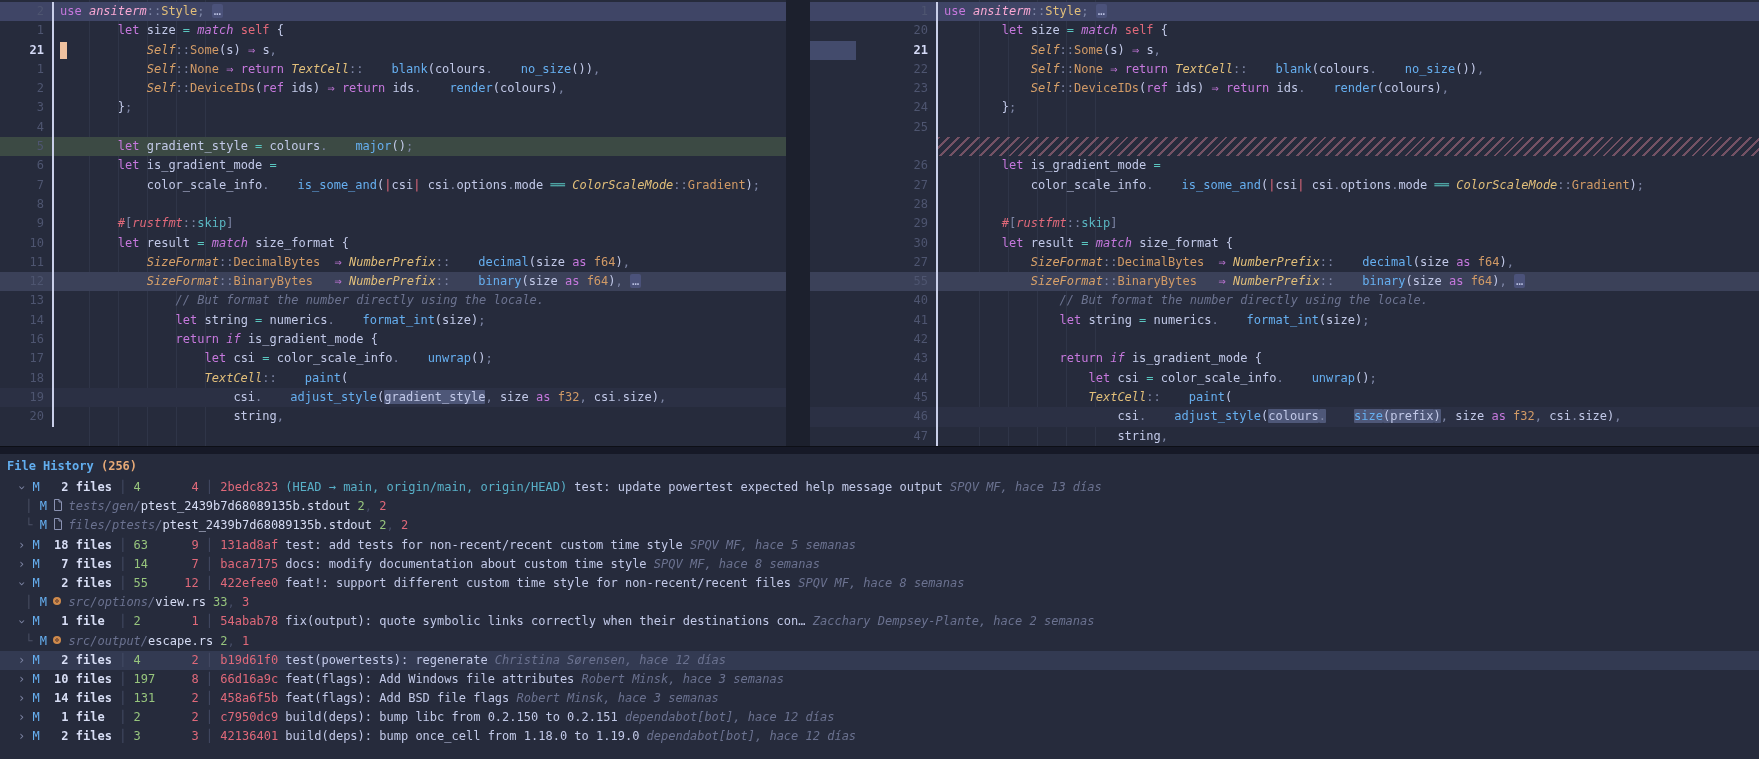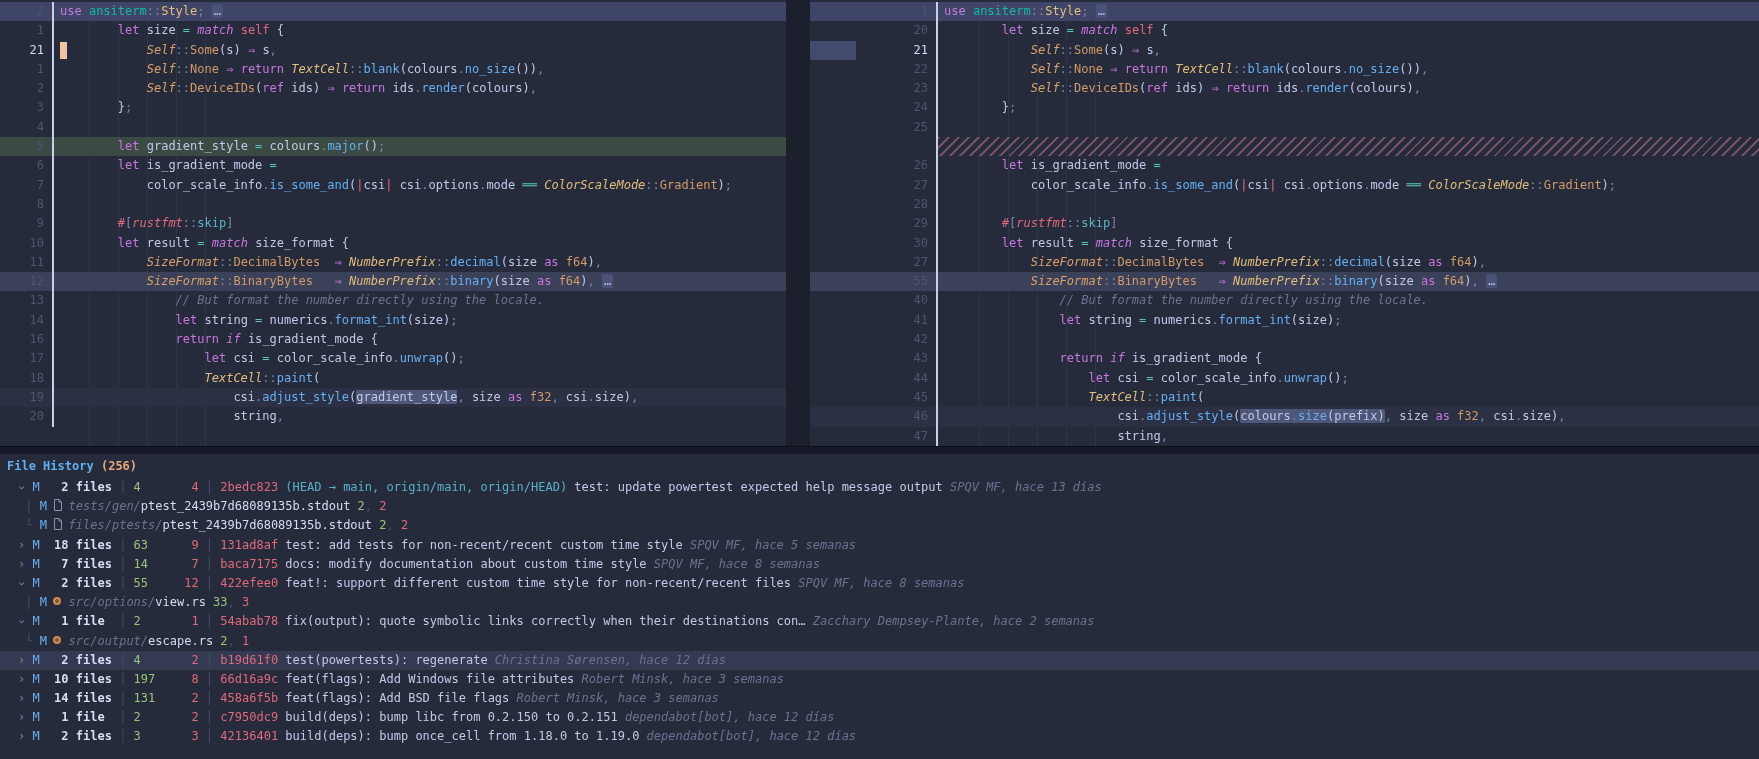--- a/index.html
+++ b/index.html
@@ -11,36 +11,36 @@
   #panel-left{width:786px;flex:none;}
   .vsep{width:24px;flex:none;background:#1c202d;}
   #panel-right{flex:1;}
   .guide{position:absolute;top:0;bottom:0;width:1px;background:rgba(148,158,196,0.09);}
   .crow{display:flex;height:19.3px;position:relative;}
   .sign{width:46px;flex:none;}
   .crow.cur .sign{background:#434b6c;}
   .lnum{flex:none;text-align:right;color:#4e5570;box-sizing:border-box;}
   #panel-left .lnum{width:52px;padding-right:8px;}
   #panel-right .lnum{width:80px;padding-right:8px;}
-  .crow.cur .lnum{color:#d5dbf7;font-weight:normal;}
+  .crow.cur .lnum{color:#d5dbf7;font-weight:bold;}
   .vline{width:2px;flex:none;background:#c9cfe9;}
   .code{position:relative;flex:1;padding-left:6px;white-space:pre;}
   .crow.fold{background:#3f4566;}
   .crow.chg{background:#3b4159;}
   .crow.chgsub{background:#2b3044;}
   .crow.del{background:#3c4a44;}
   .code.hatch{background:repeating-linear-gradient(135deg,rgba(193,120,140,0.5) 0 2px,rgba(0,0,0,0) 2px 7px);}
   .cursorblk{position:absolute;left:6px;top:1px;height:17px;width:7px;background:#f0c2a0;}
   
   .t-k{color:#c678dd;} .t-ki{color:#c678dd;font-style:italic;} .t-a{color:#c678dd;}
-  .t-m{color:#14b8a6;}
+  .t-m{color:#f9a8d4;font-style:italic;}
   .t-t{color:#e2bf7a;font-style:italic;} .t-t2{color:#e2bf7a;}
   .t-to{color:#d8a169;font-style:italic;}
   .t-e{color:#d19a66;} .t-pr{color:#d19a66;}
-  .t-f{color:#66aff0;}
+  .t-f{color:#66aff0;margin-left:28px;}
   .t-tl{color:#5ab6c2;}
   .t-v{color:#c2c9e8;}
   .t-o{color:#5ac6c0;}
   .t-p{color:#7e86a6;}
   .t-s{color:#e0697a;} .t-si{color:#e0697a;font-style:italic;margin-top:6px;}
   .t-c{color:#6c7390;font-style:italic;}
   .t-el{background:#4b527a;color:#bac1e2;border-radius:2px;padding:0 2px;}
   .h{background:#4e5778;border-radius:1px;}
   
   .hsep{height:7px;background:#161927;border-top:1px solid #0d0f16;}

